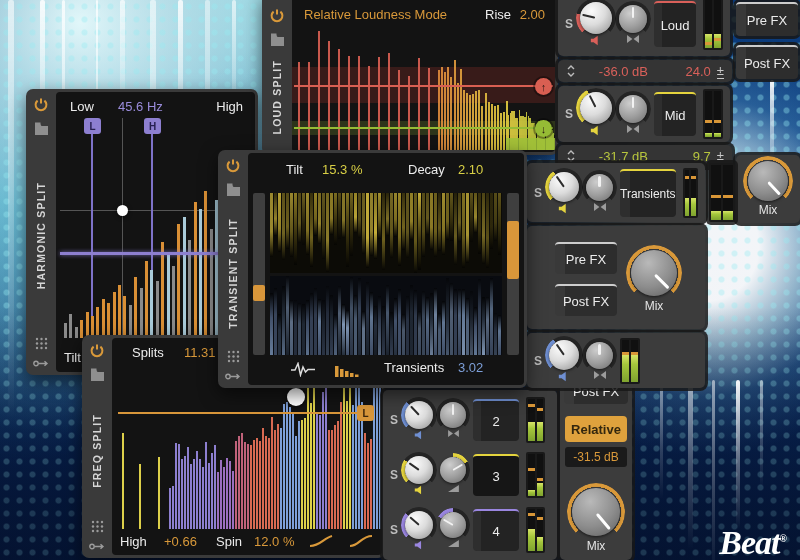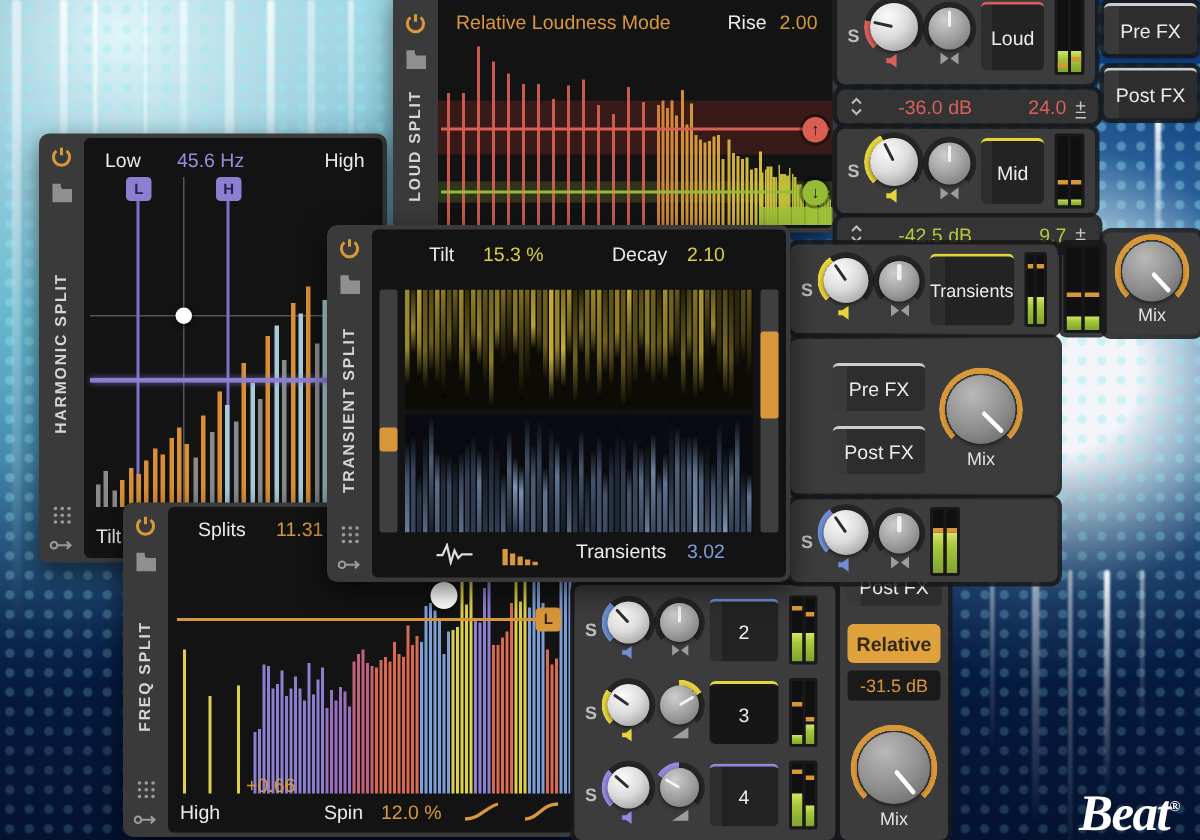--- a/index.html
+++ b/index.html
@@ -358,21 +358,21 @@
     <div class="meter" style="width:22px;height:50px">
       <div class="mbar" style="--g:8%;--p:62%"></div>
         <div class="mbar" style="--g:8%;--p:62%"></div>
     </div>
   </div>
 
   <div class="block vrow" style="left:558px;top:145px;width:174px;height:22px;z-index:2">
     <svg width="10" height="14" viewBox="0 0 10 14">
         <path d="M2 5 L5 2 L8 5 M2 9 L5 12 L8 9" stroke="#bdbdbd" stroke-width="1.4" fill="none"></path>
       </svg>
-    <span class="gain" style="color:#b8c63e">-42.5 dB</span>
+    <span class="gain" style="color:#b8c63e">-31.7 dB</span>
     <span class="aux" style="color:#b8c63e">9.7</span>
     <span class="pm">±</span>
   </div>
 
   <div class="block fxbtn" style="left:736px;top:2px;width:62px;height:32px;z-index:2">
       <span>Pre FX</span>
     </div>
   <div class="block fxbtn" style="left:736px;top:45px;width:62px;height:32px;z-index:2">
       <span>Post FX</span>
     </div>
@@ -578,21 +578,21 @@
             <i style="left: 254px; width: 2px; height: 90px; background: rgb(217, 106, 82);"></i>
             <i style="left: 257px; width: 2px; height: 146px; background: rgb(125, 159, 216);"></i>
             <i style="left: 260px; width: 2px; height: 149px; background: rgb(125, 159, 216);"></i>
             <i style="left: 263px; width: 2px; height: 144px; background: rgb(125, 159, 216);"></i>
           </div>
         <div class="hline" style="left:6px;right:22px;top:46px;background:#d8963a"></div>
         <div class="badge" style="right:8px;top:39px;background:#d8963a;color:#3a250c">L</div>
         <div class="wdot" style="left:175px;top:22px;width:18px;height:18px"></div>
       </div>
       <span class="lbl" style="left:8px;bottom:6px">High</span>
-      <span class="val" style="left:52px;bottom:24px;color:#d9993a">+0.66</span>
+      <span class="val" style="left:52px;bottom:6px;color:#d9993a">+0.66</span>
       <span class="lbl" style="left:104px;bottom:6px">Spin</span>
       <span class="val" style="left:142px;bottom:6px;color:#d9993a">12.0 %</span>
       <svg style="position:absolute;left:196px;bottom:7px" width="26" height="14" viewBox="0 0 26 14">
           <path d="M2 12 C 12 12, 16 4, 24 2" stroke="#d9993a" stroke-width="2.2" fill="none"></path>
         </svg>
       <svg style="position:absolute;left:236px;bottom:7px" width="26" height="14" viewBox="0 0 26 14">
           <path d="M2 12 C 11 12, 13 2, 24 2" stroke="#d9993a" stroke-width="2.2" fill="none"></path>
         </svg>
     </div>
   </div>

